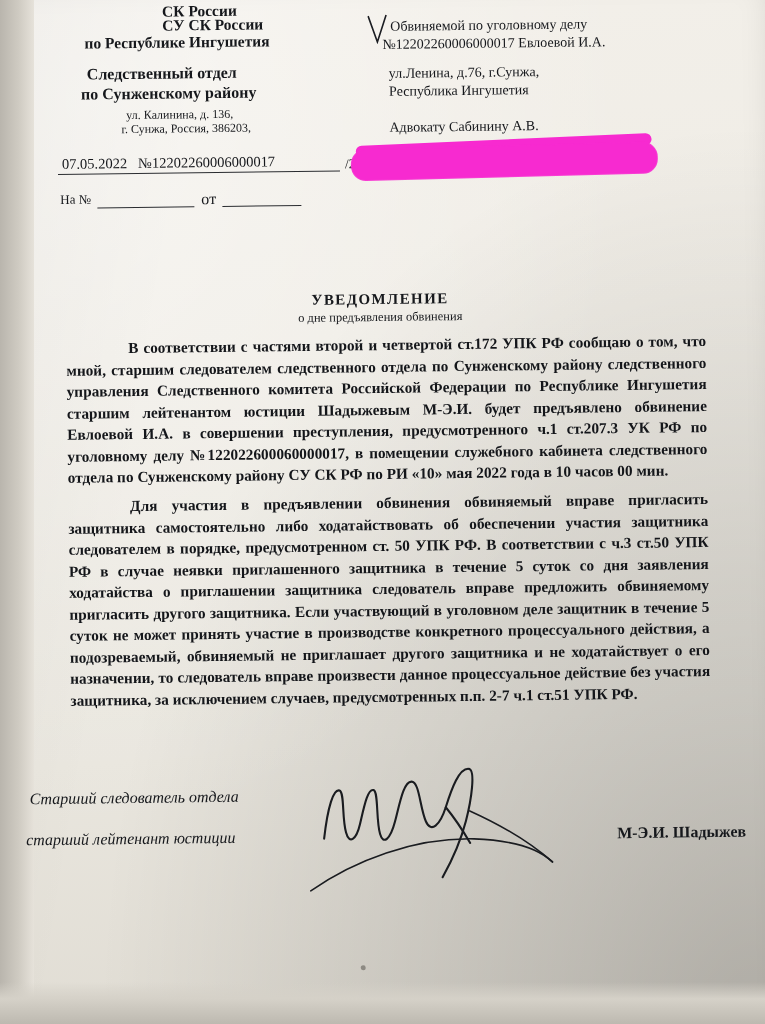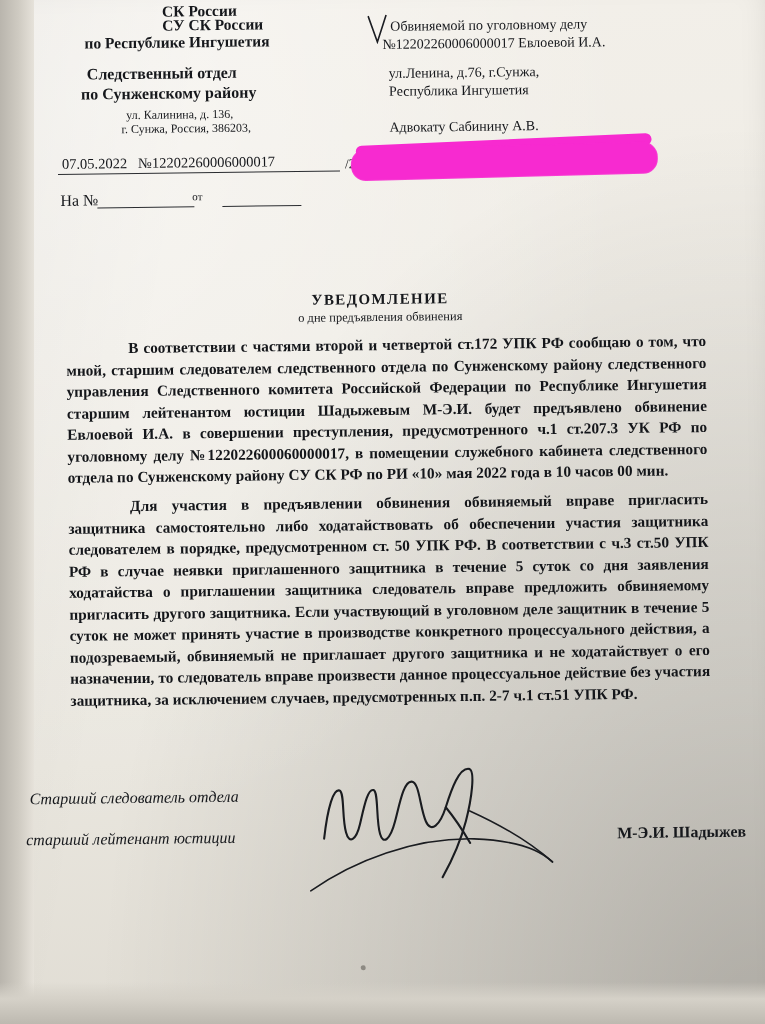--- a/index.html
+++ b/index.html
@@ -63,22 +63,22 @@
   #hdr-su      { left: 168px; top: 14px; font-size: 15.5px; font-weight: bold; }
   #hdr-resp    { left: 90px;  top: 31px; font-size: 15.5px; font-weight: bold; }
   #hdr-dept1   { left: 92px;  top: 62px; font-size: 16px; font-weight: bold; }
   #hdr-dept2   { left: 86px;  top: 82px; font-size: 16px; font-weight: bold; }
   #hdr-addr1   { left: 131px; top: 105px; font-size: 12px; }
   #hdr-addr2   { left: 126px; top: 119px; font-size: 12px; }
 
   #date-line   { left: 66px;  top: 152px; font-size: 14.5px; }
   #num-frac    { left: 349px; top: 156px; font-size: 13.5px; }
   #line-date   { position:absolute; left:62px; top:170px; width:282px; height:1px; background:#2b2d31; }
-  #na-label    { left: 64px;  top: 188px; font-size: 16px; }
-  #na-ot       { left: 196px; top: 188px; font-size: 11px; }
+  #na-label    { left: 64px;  top: 188px; font-size: 13px; }
+  #na-ot       { left: 205px; top: 188px; font-size: 16px; }
   #line-na1    { position:absolute; left:101px; top:204px; width:97px; height:1px; background:#2b2d31; }
   #line-na2    { position:absolute; left:226px; top:204px; width:79px; height:1px; background:#2b2d31; }
 
   
   #addr-1a     { left: 396px; top: 19px; font-size: 14px; }
   #addr-1b     { left: 388px; top: 37px; font-size: 14px; }
   #addr-2a     { left: 394px; top: 66px; font-size: 14px; }
   #addr-2b     { left: 394px; top: 84px; font-size: 14px; }
   #addr-3      { left: 394px; top: 120px; font-size: 14px; }
   #addr-4      { left: 394px; top: 150px; font-size: 14px; }

